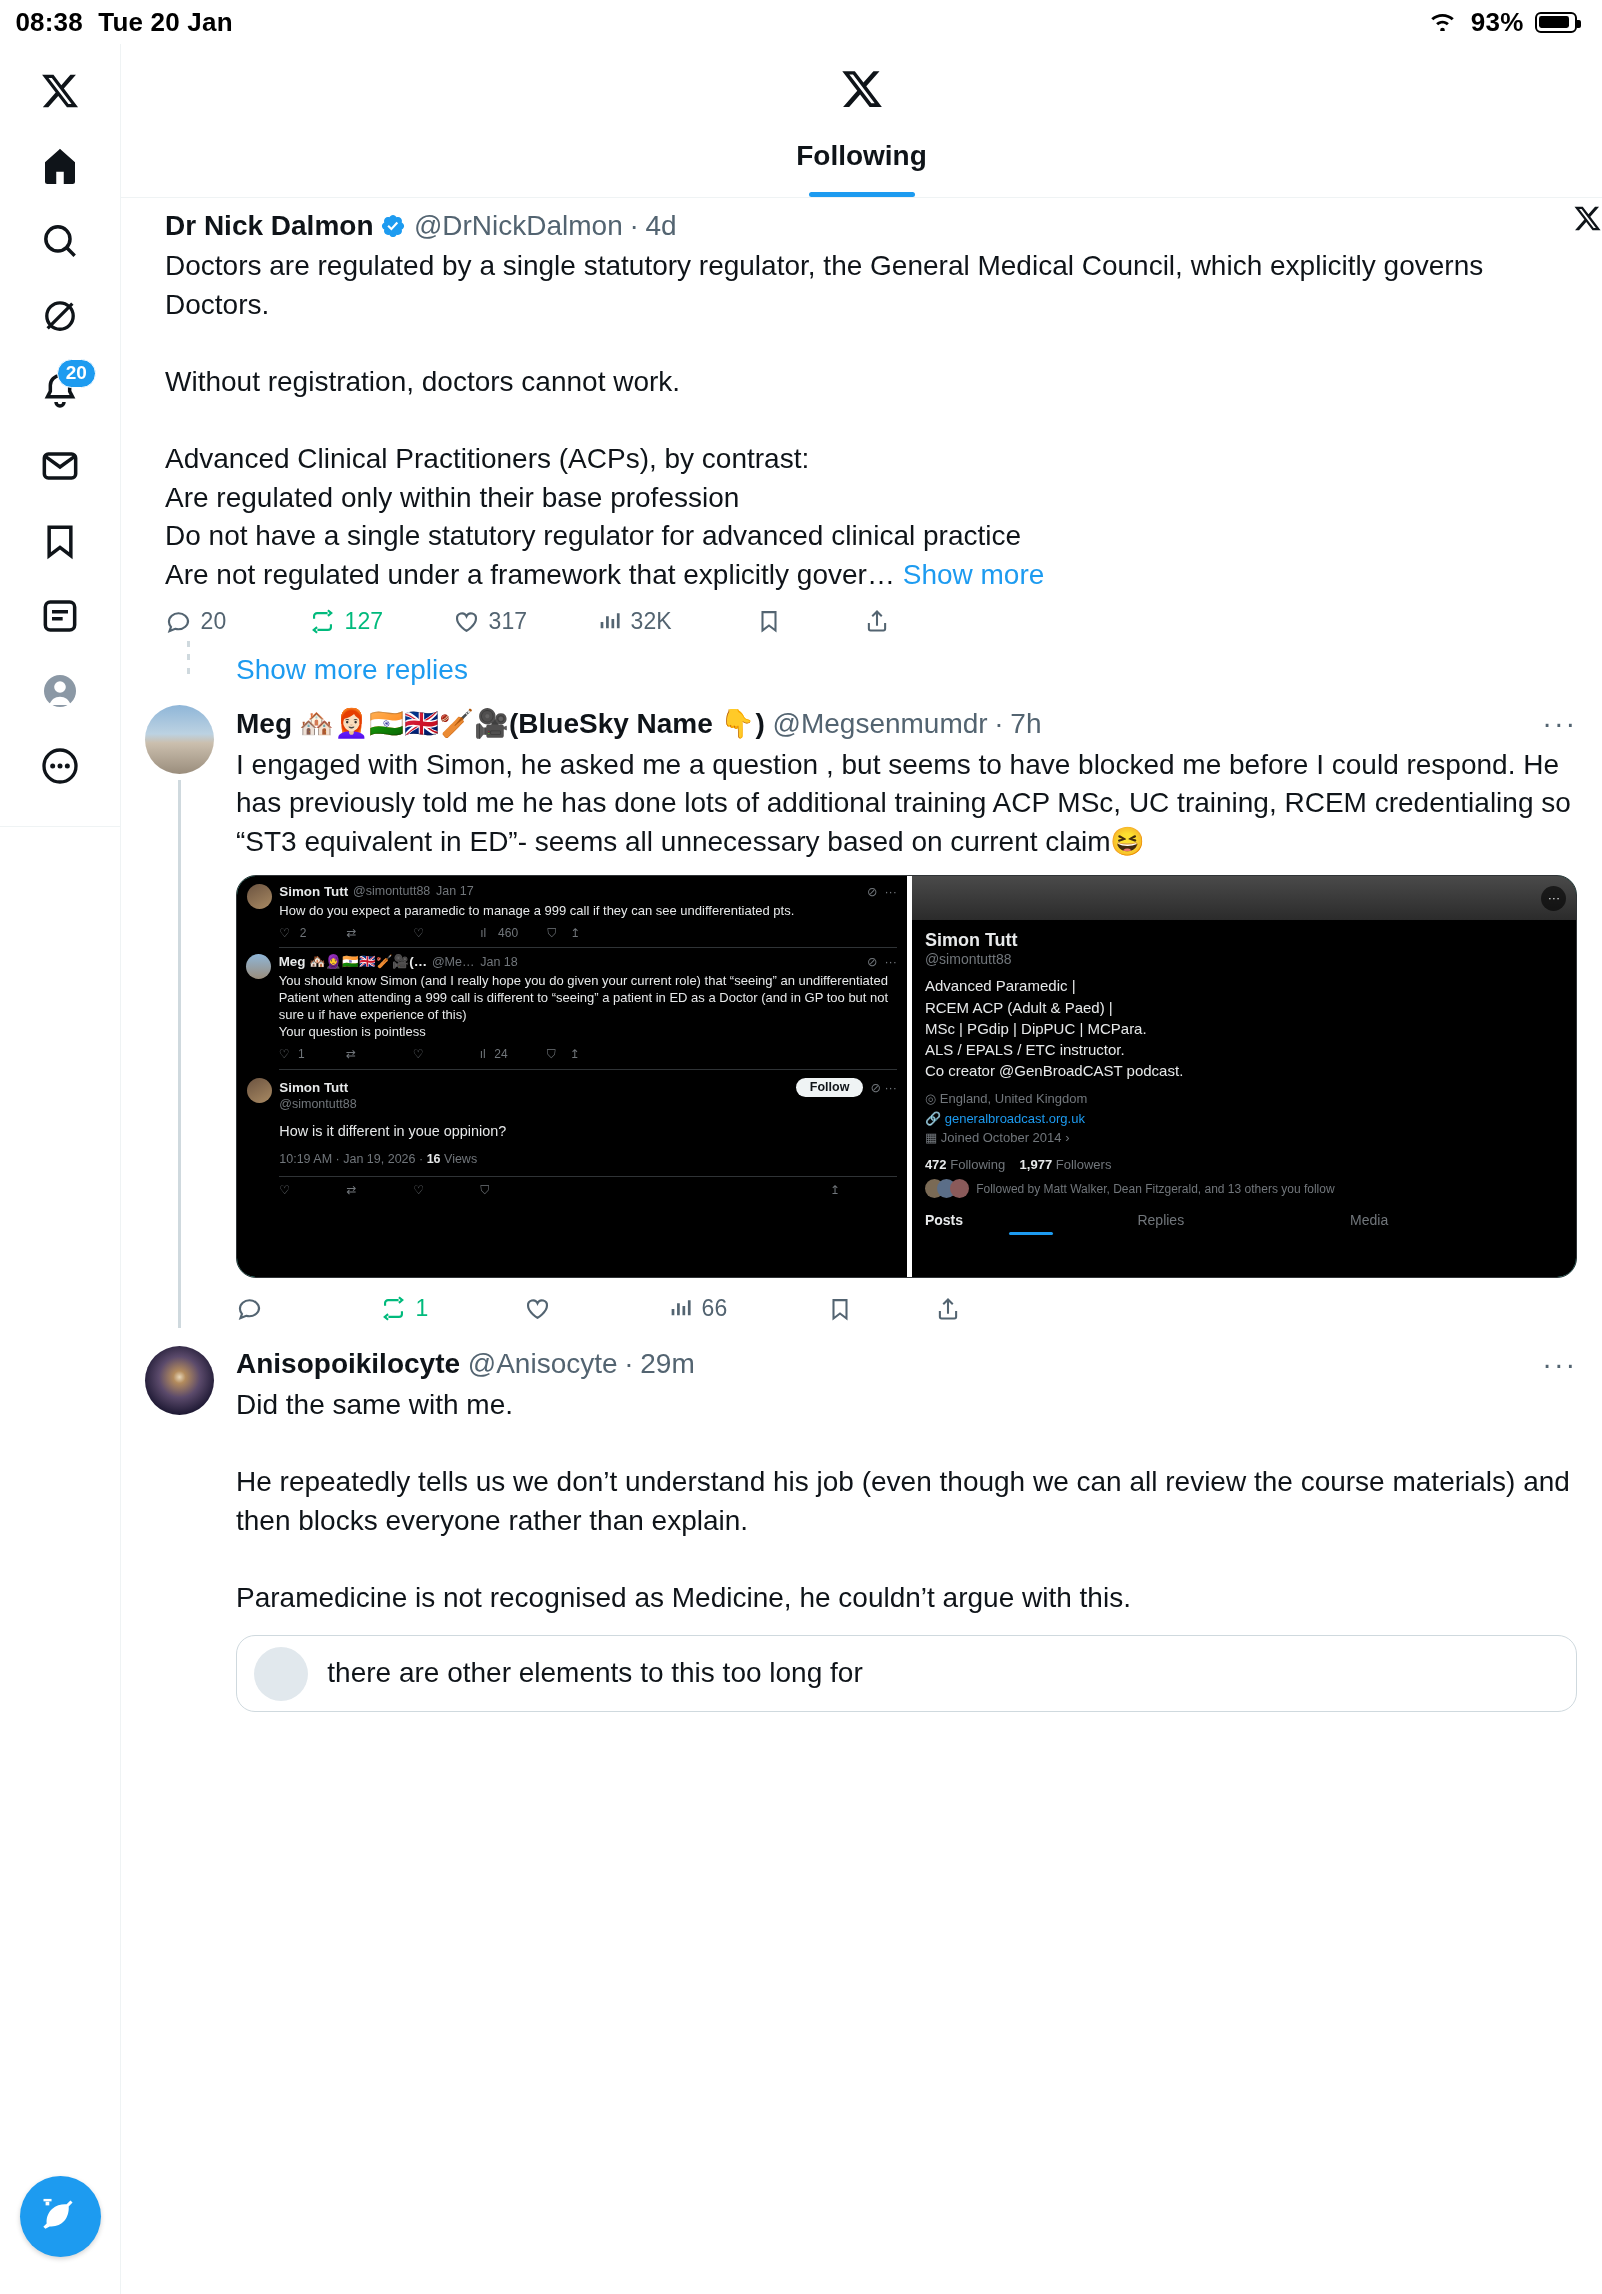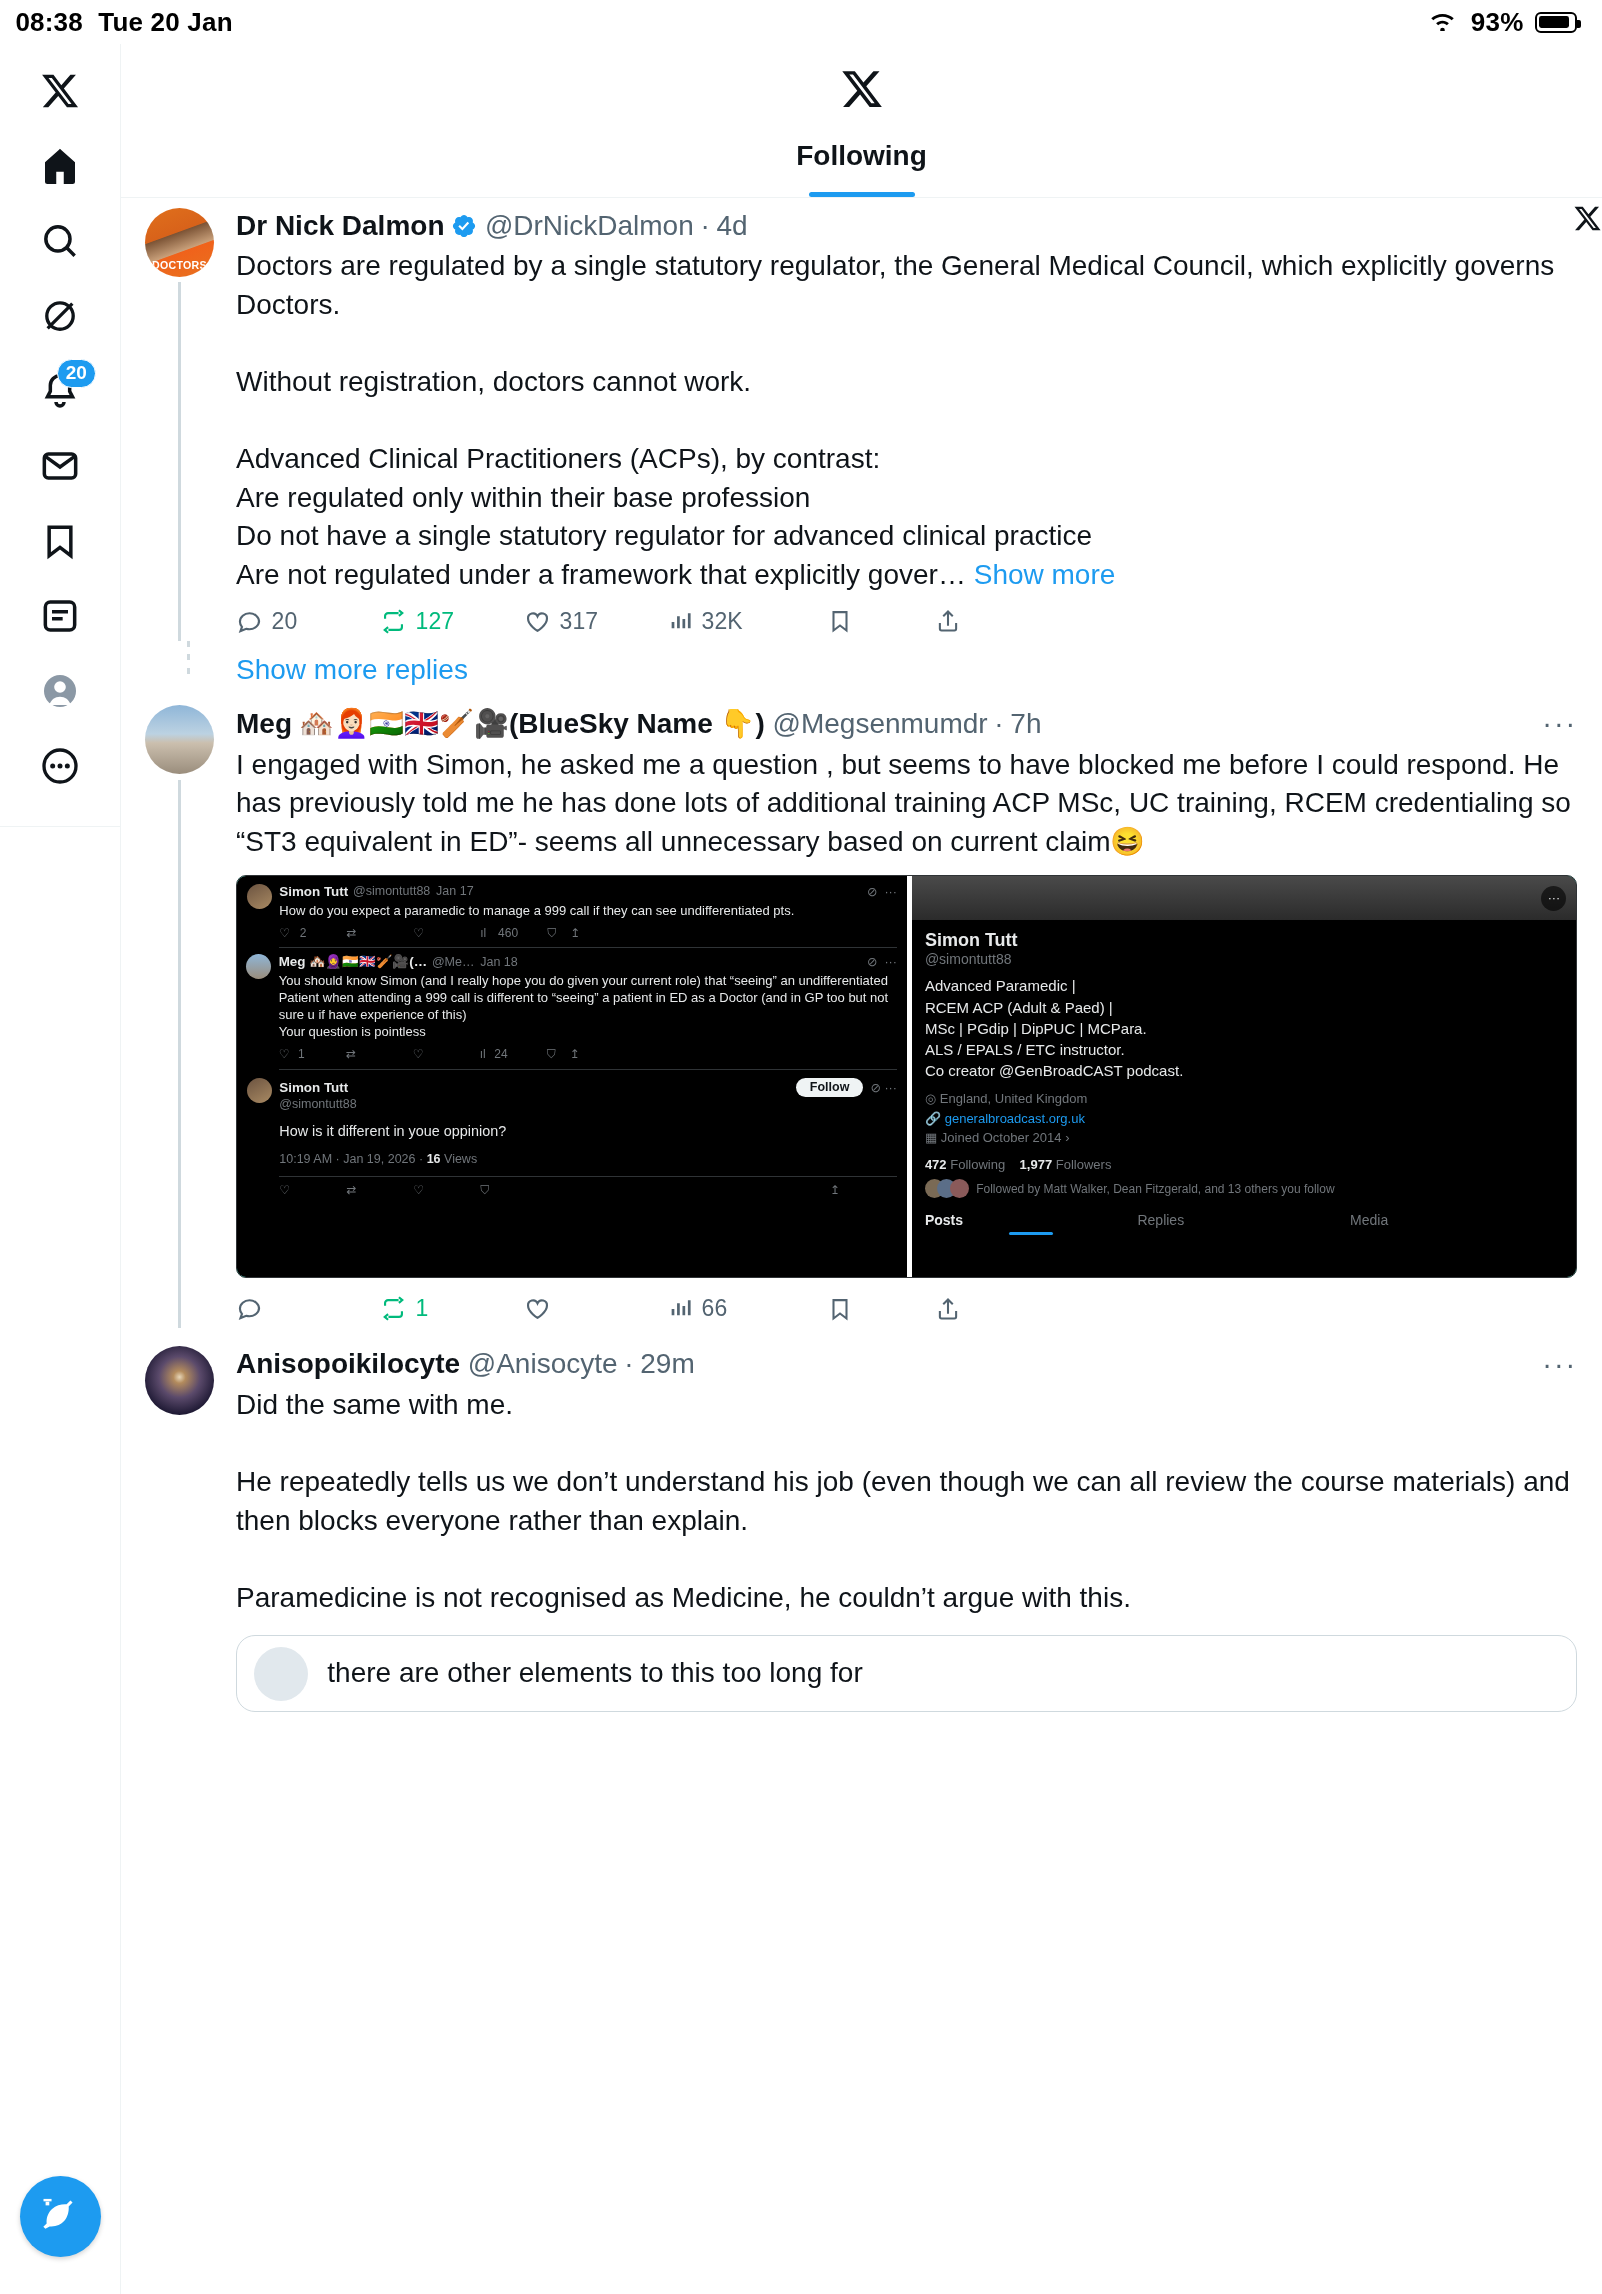--- a/index.html
+++ b/index.html
@@ -157,21 +157,21 @@
   .green { color:#00ba7c; }
 
   .showmore-replies {
     color:#1d9bf0; font-size:28px;
     padding: 13.4px 0 9.6px 115px;
   }
 
   
   .media {
     margin-top: 13.4px;
-    border-radius: 10px;
+    border-radius: 20px;
     overflow:hidden;
     height: 403px;
     display:flex;
     background:#5eead4;
     border:1px solid #2f3336;
     width: 100%;
   }
   .media .left, .media .right {
     flex: 1 1 50%; background:#000; color:#e7e9ea;
     position:relative; overflow:hidden;
@@ -353,26 +353,20 @@
     <div class="tabs">
       <div class="tab active">
         <span>Following</span>
         <span class="underline"></span>
       </div>
     </div>
 
     <div class="feed">
 
       <div class="tweet">
-        <div class="avatar-col">
-          <div class="avatar" style="background:linear-gradient(160deg,#e0701c 0%,#d8621a 38%,#7c5436 39%,#c9a07a 60%,#f0621b 61%,#e8721f 100%);">
-            <div style="position:absolute;left:0;right:0;bottom:5.8px;text-align:center;font-size:10.6px;font-weight:800;color:#fff;letter-spacing:0.3px;">DOCTORS</div>
-          </div>
-          <div class="thread-line"></div>
-        </div>
         <div class="body-col">
           <div class="namerow">
             <span class="dispname">Dr Nick Dalmon</span>
             <span class="verified">
               <svg width="26" height="26" viewBox="0 0 24 24">
                   <path fill="#1d9bf0" d="M22.25 12c0-1.43-.88-2.67-2.19-3.34.46-1.39.2-2.9-.81-3.91s-2.52-1.27-3.91-.81C14.67 2.63 13.43 1.75 12 1.75s-2.67.88-3.34 2.19c-1.39-.46-2.9-.2-3.91.81s-1.27 2.52-.81 3.91C2.63 9.33 1.75 10.57 1.75 12s.88 2.67 2.19 3.34c-.46 1.39-.2 2.9.81 3.91s2.52 1.27 3.91.81c.67 1.31 1.91 2.19 3.34 2.19s2.67-.88 3.34-2.19c1.39.46 2.9.2 3.91-.81s1.27-2.52.81-3.91c1.31-.67 2.19-1.91 2.19-3.34zm-11.71 4.2L6.8 12.46l1.41-1.42 2.26 2.26 4.8-5.23 1.47 1.36z"></path>
                 </svg>
             </span>
             <span class="handle">@DrNickDalmon</span>
             <span class="dot-sep">·</span>

